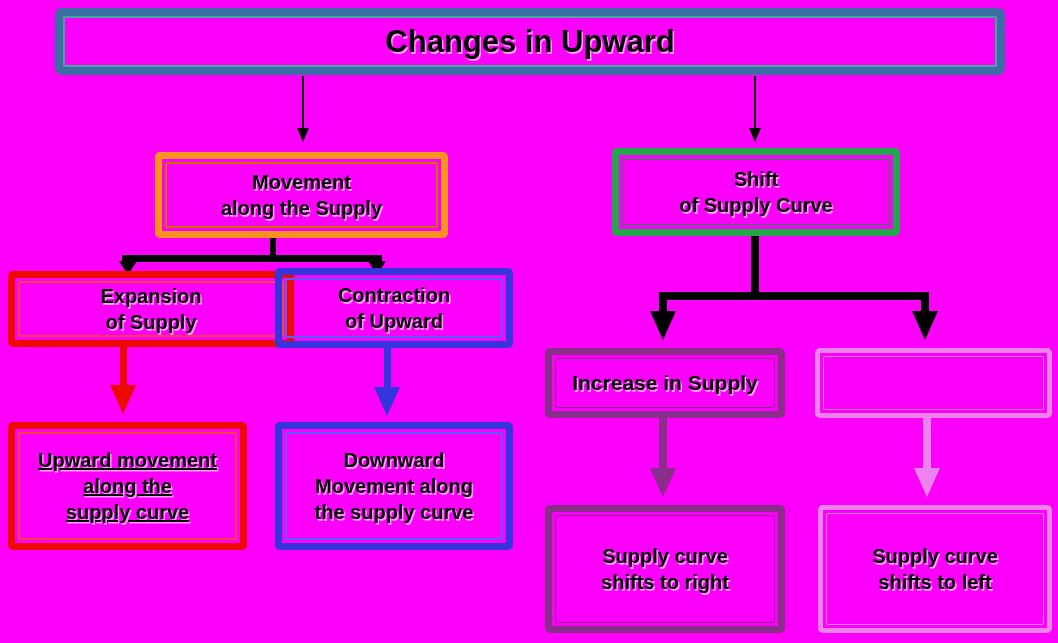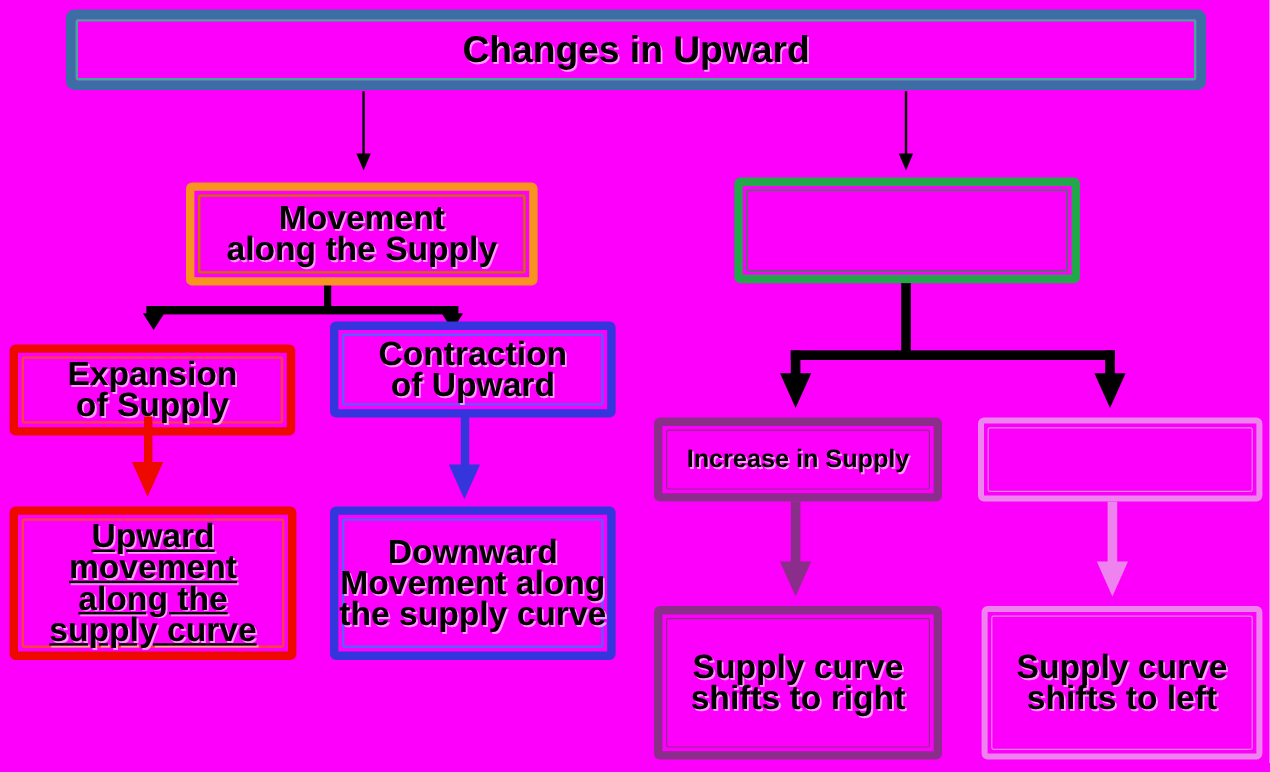--- a/index.html
+++ b/index.html
@@ -21,21 +21,21 @@
     inset:3px;
     border:2px solid #000;
     border-radius:2px;
     pointer-events:none;
   }
   .label{
     position:relative;
     white-space:pre-line;
     text-align:center;
     font-weight:bold;
-    font-size:28px;
+    font-size:20px;
     line-height:26px;
     color:#000;
     text-shadow:1.5px 1.5px 0 rgba(255,255,255,0.6);
   }
   .title-label{
     font-size:31px;
     line-height:34px;
   }
   .shaft{position:absolute;}
   .head{
@@ -67,35 +67,37 @@
   <div class="head" style="left: 749px; top: 128px; border-left-width: 6px; border-right-width: 6px; border-top-color: rgb(0, 0, 0);"></div>
 
   <div class="node" style="left: 155px; top: 152px; width: 293px; height: 86px; border-color: rgb(247, 147, 30);">
     <div class="inner-line" style="border-color: rgb(204, 109, 0);"></div>
     <div class="label">Movement
 along the Supply</div>
   </div>
 
   <div class="node" style="left: 612px; top: 148px; width: 288px; height: 88px; border-color: rgb(34, 168, 74);">
     <div class="inner-line" style="border-width: 1px; border-color: rgb(28, 143, 62);"></div>
+    <div class="label">Shift
+of Supply Curve</div>
   </div>
 
   <div class="shaft" style="left: 270px; top: 238px; width: 6px; height: 20px; background-color: rgb(0, 0, 0);"></div>
   <div class="shaft" style="left: 122px; top: 255px; width: 260px; height: 7px; background-color: rgb(0, 0, 0);"></div>
   <div class="head" style="left: 119px; top: 261px; border-top-color: rgb(0, 0, 0);"></div>
   <div class="head" style="left: 368px; top: 261px; border-top-color: rgb(0, 0, 0);"></div>
 
   <div class="shaft" style="left: 751px; top: 236px; width: 8px; height: 64px; background-color: rgb(0, 0, 0);"></div>
   <div class="shaft" style="left: 659px; top: 292px; width: 270px; height: 8px; background-color: rgb(0, 0, 0);"></div>
   <div class="shaft" style="left: 659px; top: 292px; width: 8px; height: 22px; background-color: rgb(0, 0, 0);"></div>
   <div class="head head-big" style="left: 650px; top: 311px; border-top-color: rgb(0, 0, 0);"></div>
   <div class="shaft" style="left: 921px; top: 292px; width: 8px; height: 22px; background-color: rgb(0, 0, 0);"></div>
   <div class="head head-big" style="left: 912px; top: 311px; border-top-color: rgb(0, 0, 0);"></div>
 
-  <div class="node" style="left: 8px; top: 271px; width: 238px; height: 76px; border-color: rgb(238, 9, 0); margin-top: 16px;">
+  <div class="node" style="left: 8px; top: 271px; width: 286px; height: 76px; border-color: rgb(238, 9, 0);">
     <div class="inner-line" style="border-color: rgb(255, 64, 64);"></div>
     <div class="label">Expansion
 of Supply</div>
   </div>
 
   <div class="node" style="left: 275px; top: 268px; width: 238px; height: 80px; border-color: rgb(53, 53, 221);">
     <div class="inner-line" style="border-color: rgb(92, 92, 255);"></div>
     <div class="label">Contraction
 of Upward</div>
   </div>

